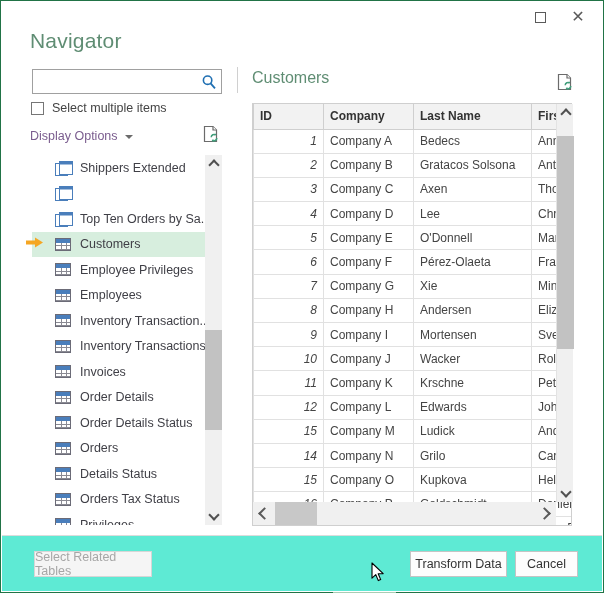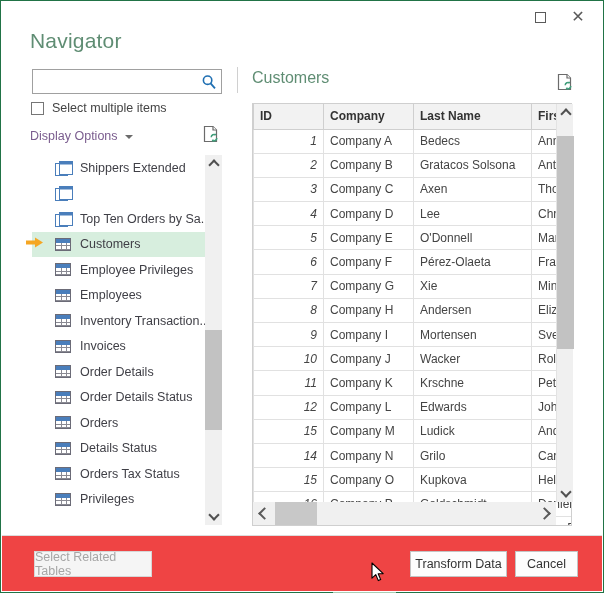--- a/index.html
+++ b/index.html
@@ -150,21 +150,21 @@
     display:flex; align-items:center; justify-content:center; }
   .hsb .harrow.l { left:0; } .hsb .harrow.r { right:0; }
   .hchev { width:9px; height:9px; border-left:2.5px solid #5a5a5a; border-top:2.5px solid #5a5a5a; }
   .hchev.l { transform:rotate(-45deg); margin-left:3px; }
   .hchev.r { transform:rotate(135deg); margin-right:3px; }
   .hthumb { position:absolute; top:0; left:22px; width:42px; height:23px; background:#c8c8c8; }
 
   
   .footer {
     position:absolute; left:1px; right:1px; bottom:1px; height:56px;
-    background:#ef4444; border-top:1px solid #dcdcdc;padding-left:18px;
+    background:#5eead4; border-top:1px solid #dcdcdc;padding-left:18px;
   }
   .btn {
     position:absolute; height:26px; border:1px solid #c4c4c4; background:#fdfdfd;
     font-size:12.5px; color:#333; font-family:"Liberation Sans", sans-serif;
     display:flex; align-items:center; justify-content:center; cursor:default;
   }
   .btn.disabled { color:#a6a6a6; background:#f5f5f5; border-color:#d6d6d6; }
   .btn-srt { left:32px; top:15px; width:118px; }
   .load-group { position:absolute; left:331px; top:15px; width:63px; height:26px;
     border:1px solid #a8cdb4; background:#e6f3ea; display:flex;margin-top:41px; }
@@ -241,20 +241,24 @@
       <div class="tree-item">
         <span class="ico table"></span>
         <span>Employees</span>
       </div>
       <div class="tree-item">
         <span class="ico table"></span>
         <span>Inventory Transaction...</span>
       </div>
       <div class="tree-item">
         <span class="ico table"></span>
+        <span>Inventory Transactions</span>
+      </div>
+      <div class="tree-item">
+        <span class="ico table"></span>
         <span>Invoices</span>
       </div>
       <div class="tree-item">
         <span class="ico table"></span>
         <span>Order Details</span>
       </div>
       <div class="tree-item">
         <span class="ico table"></span>
         <span>Order Details Status</span>
       </div>

